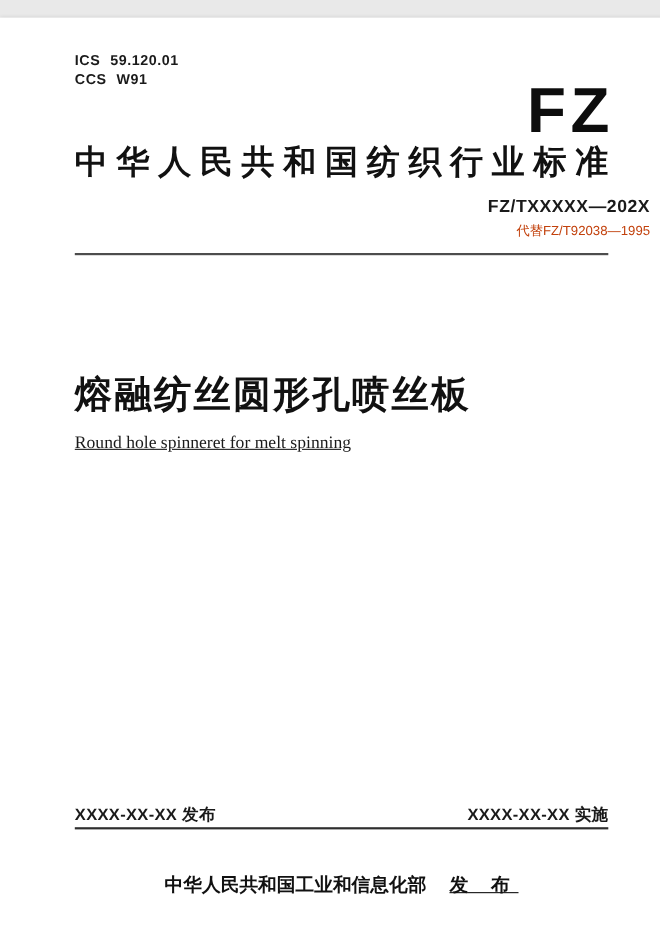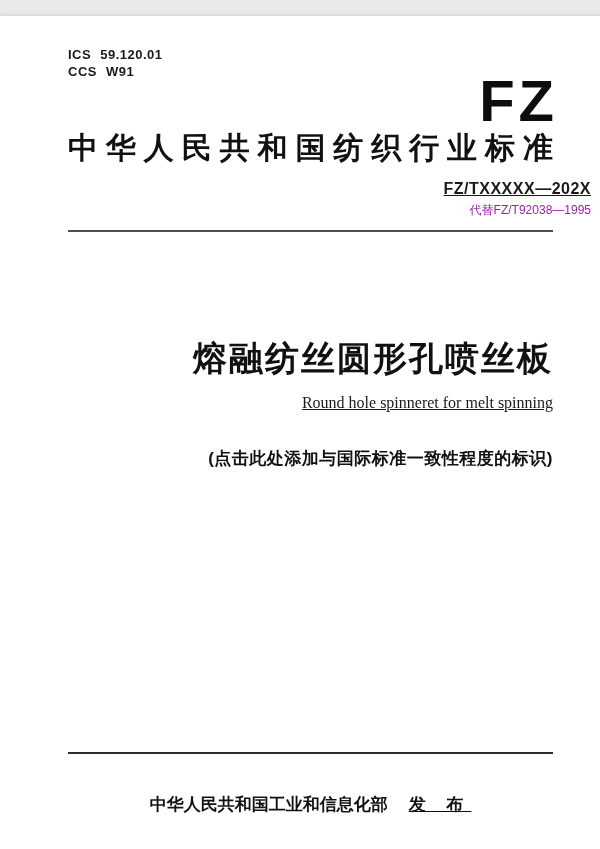--- a/index.html
+++ b/index.html
@@ -24,25 +24,25 @@
     font-family:Liberation Sans, sans-serif;
     font-weight:bold;font-size:58px;line-height:1;
     letter-spacing:4px;color:#0d0d0d;
   }
   
   .std-heading{
     left:68px;top:115px;width:485px;
     font-size:30px;font-weight:600;line-height:34px;color:#111;
     display:flex;justify-content:space-between;
   }
-  .std-num{right:47px;top:164px;font-size:16px;font-weight:bold;letter-spacing:.5px;text-align:right;text-decoration:underline;}
-  .std-replaces{right:47px;top:186px;font-size:12px;text-align:right;color:#a21caf;}
+  .std-num{right:47px;top:164px;font-size:16px;font-weight:bold;letter-spacing:.5px;text-align:right;}
+  .std-replaces{right:47px;top:186px;font-size:12px;text-align:right;color:#c2410c;}
   .rule-top{left:68px;top:214px;width:485px;height:2px;background:#4d4d4d;}
   
-  .center-col{left:68px;width:485px;text-align:right;}
+  .center-col{left:68px;width:485px;text-align:left;}
   .title-cn{top:320px;font-size:34px;font-weight:bold;letter-spacing:2px;color:#111;}
   .title-en{top:378px;font-family:"Liberation Serif",serif;font-size:16px;color:#1a1a1a;text-decoration:underline;}
   .note{top:431px;font-size:17px;font-weight:bold;letter-spacing:.5px;color:#111;}
   .stage{top:476px;font-family:"Liberation Serif",serif;font-size:13px;}
   .draft-date{top:503px;font-family:"Liberation Serif",serif;font-size:13px;}
   
   .dates{left:68px;top:715px;width:485px;display:flex;justify-content:space-between;
          font-size:15px;font-weight:bold;letter-spacing:.3px;}
   .rule-bottom{left:68px;top:736px;width:485px;height:2px;background:#2e2e2e;}
   .publisher{left:68px;top:777px;width:485px;display:flex;justify-content:center;gap:21px;
@@ -83,23 +83,24 @@
       <span>准</span>
     </div>
 
   <div class="abs std-num">FZ/TXXXXX—202X</div>
   <div class="abs std-replaces">代替FZ/T92038—1995</div>
 
   <div class="abs rule-top"></div>
 
   <div class="abs center-col title-cn">熔融纺丝圆形孔喷丝板</div>
   <div class="abs center-col title-en">Round hole spinneret for melt spinning</div>
-  <div class="abs center-col note">(点击此处添加与国际标准一致性程度的标识)</div>
 
   <div class="abs dates">
+    <span>XXXX-XX-XX 发布</span>
+    <span>XXXX-XX-XX 实施</span>
   </div>
 
   <div class="abs rule-bottom"></div>
 
   <div class="abs publisher">
     <span>中华人民共和国工业和信息化部</span>
     <span class="pub-label">发 布</span>
   </div>
 
 </div>

